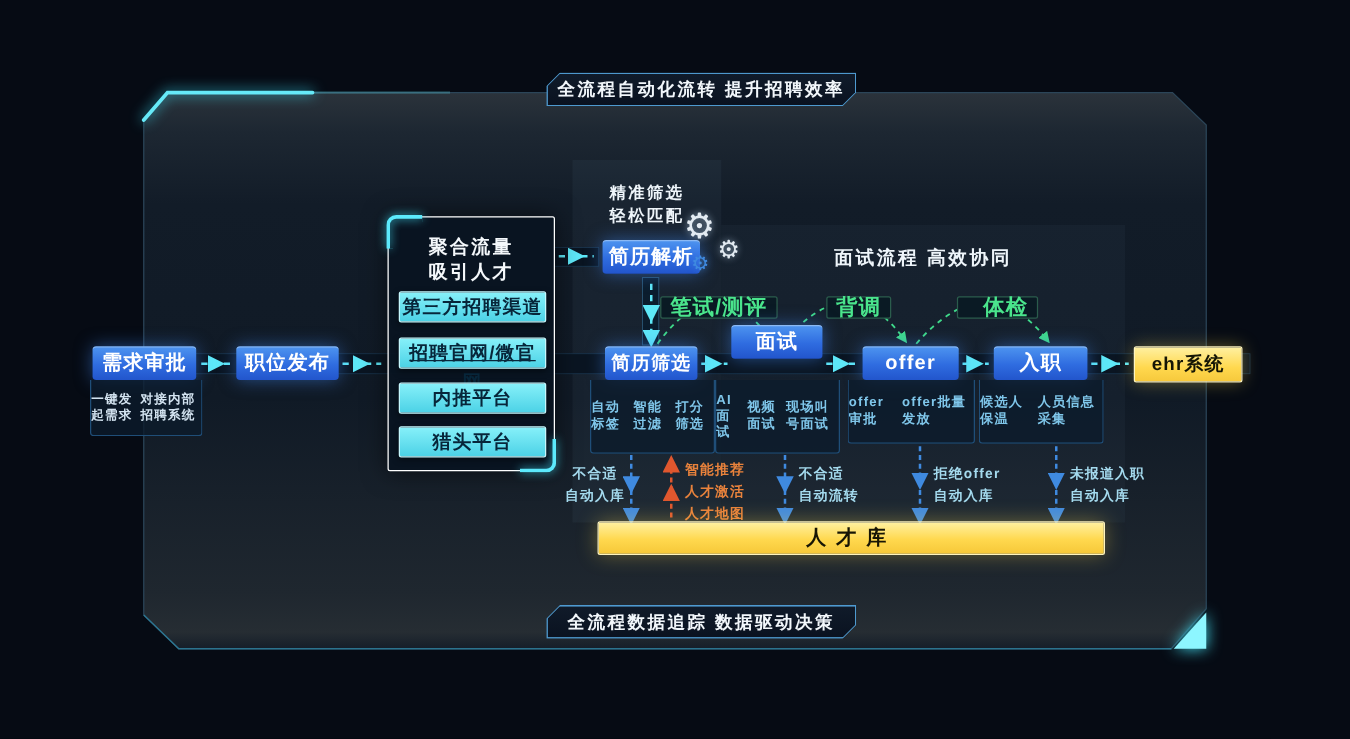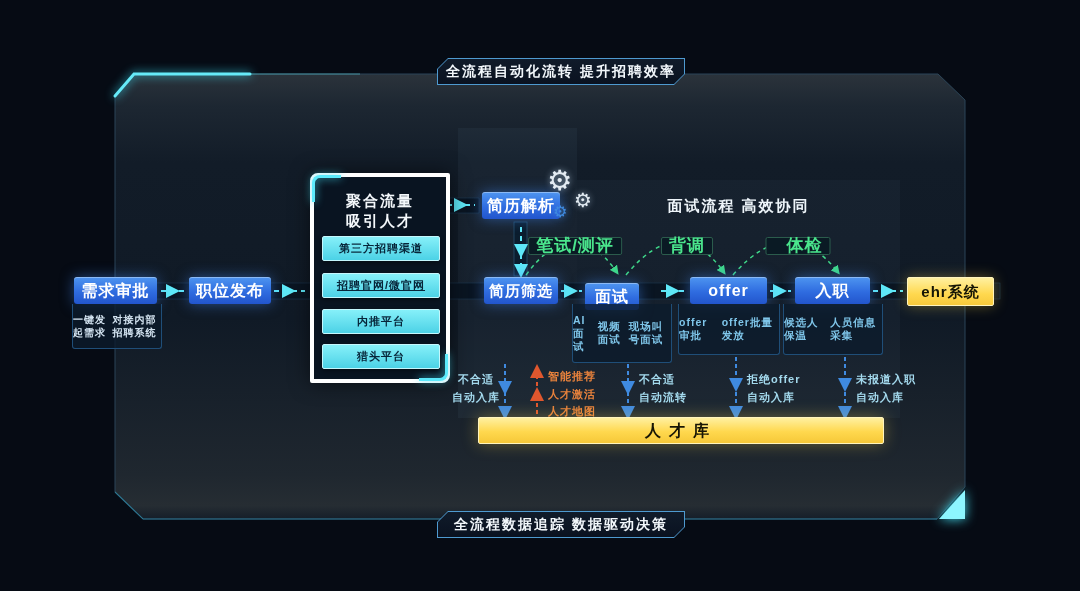--- a/index.html
+++ b/index.html
@@ -27,33 +27,33 @@
     background:linear-gradient(180deg,#fff0a0 0%,#ffd84e 60%,#f7c93c 100%);
     box-shadow:0 0 14px rgba(255,214,70,.35); border:1px solid #fff4bd;}
   
   .sub{position:absolute;background:rgba(12,27,44,.78);border:1px solid #1f4e78;
     border-top:none;border-radius:0 0 3px 3px;
     display:flex;flex-direction:row;align-items:center;justify-content:center;gap:3px;}
   .sub .ln{color:#7fc6ea;font-size:10.5px;font-weight:bold;letter-spacing:1px;line-height:13px;}
   .sub.sub-white .ln{color:#d3e3f0;}
   
   #agg-box{position:absolute;left:310px;top:173px;width:132px;height:202px;
-    background:rgba(9,20,33,.94);border:4px solid #ffffff;border-radius:8px 2px 8px 2px;
+    background:rgba(9,20,33,.94);border:1px solid #ffffff;border-radius:8px 2px 8px 2px;
     box-shadow:0 0 20px rgba(0,0,0,.55);}
   .corner-tl{position:absolute;left:-2px;top:-2px;width:26px;height:24px;
     border-left:3px solid #5ceafc;border-top:3px solid #5ceafc;border-radius:8px 0 0 0;
     filter:drop-shadow(0 0 4px #3fd8ef);}
   .corner-br{position:absolute;right:-2px;bottom:-2px;width:26px;height:24px;
     border-right:3px solid #5ceafc;border-bottom:3px solid #5ceafc;border-radius:0 0 8px 0;
     filter:drop-shadow(0 0 4px #3fd8ef);}
   #agg-title{position:absolute;left:0;top:14px;width:100%;text-align:center;
     color:#f4f8fb;font-size:15px;font-weight:bold;letter-spacing:2px;line-height:20px;}
   .channel{position:absolute;left:8px;width:116px;height:23px;line-height:23px;text-align:center;
     background:linear-gradient(180deg,#86f0f9 0%,#4cd2e6 100%);border:1px solid #c4f7fd;
-    border-radius:2px;color:#07263a;font-size:11px;font-weight:bold;letter-spacing:1px;
+    border-radius:2px;color:#07263a;font-size:15px;font-weight:bold;letter-spacing:1px;
     box-shadow:0 2px 5px rgba(0,0,0,.4);}
   
   .tagline{position:absolute;text-align:center;color:#eef5fa;font-weight:bold;
     font-size:13px;letter-spacing:2px;line-height:19px;}
   #section-title{position:absolute;left:577px;top:197px;width:323px;text-align:center;
     color:#eef5fa;font-weight:bold;font-size:15px;letter-spacing:2px;}
   
   .badge{position:absolute;top:237px;transform:translateX(-50%);
     background:#0a1a24;border:1px solid #2b5c4c;border-radius:2px;
     color:#4ae58c;font-size:17px;font-weight:bold;letter-spacing:1px;padding:2px 7px;line-height:12px;}
@@ -142,21 +142,21 @@
       <path d="M736,357 L736,385 L736,413" marker-mid="url(#mBlue)" marker-end="url(#mBlue)"></path>
       <path d="M845,357 L845,385 L845,413" marker-mid="url(#mBlue)" marker-end="url(#mBlue)"></path>
     </g>
 
     <path d="M537,414 L537,394 L537,371" stroke="#e0572e" stroke-width="2" stroke-dasharray="4 3" fill="none" marker-mid="url(#mOrange)" marker-end="url(#mOrange)"></path>
   </svg>
 
   <div class="banner" style="top:58px;">
     <div class="inner">全流程自动化流转 提升招聘效率</div>
   </div>
-  <div class="banner" style="top:511px;">
+  <div class="banner" style="top:484px;">
     <div class="inner">全流程数据追踪 数据驱动决策</div>
   </div>
 
   <div class="node" style="left:74px;top:277px;width:83px;">需求审批</div>
   <div class="sub sub-white" style="left:72px;top:304px;width:88px;height:44px;">
     <div class="ln" style="font-size:10px">一键发起需求</div>
     <div class="ln" style="font-size:10px">对接内部招聘系统</div>
   </div>
   <div class="node" style="left:189px;top:277px;width:82px;">职位发布</div>
 
@@ -166,33 +166,42 @@
     <div id="agg-title">
       <div>聚合流量</div>
       <div>吸引人才</div>
     </div>
     <div class="channel" style="top:59px;">第三方招聘渠道</div>
     <div class="channel" style="top:96px;text-decoration:underline;">招聘官网/微官网</div>
     <div class="channel" style="top:132px;">内推平台</div>
     <div class="channel" style="top:167px;">猎头平台</div>
   </div>
 
+  <div class="tagline" style="left:458px;top:144px;width:119px;">
+    <div>精准筛选</div>
+    <div>轻松匹配</div>
+  </div>
   <div class="node" style="left:482px;top:192px;width:78px;">简历解析</div>
   <div class="gear" style="left:547px;top:167px;font-size:28px;">⚙</div>
   <div class="gear" style="left:574px;top:190px;font-size:20px;">⚙</div>
   <div class="gear blue" style="left:553px;top:204px;font-size:16px;">⚙</div>
 
   <div id="section-title">面试流程 高效协同</div>
   <div class="badge" style="left:575px;">笔试/测评</div>
   <div class="badge" style="left:687px;">背调</div>
   <div class="badge" style="left:798px;padding-left:20px;">体检</div>
 
   <div class="node" style="left:484px;top:277px;width:74px;font-size:15px;">简历筛选</div>
-
-  <div class="node" style="left:585px;top:283px;width:54px;">面试</div>
+  <div class="sub" style="left:472px;top:304px;width:98px;height:58px;">
+    <div class="ln">自动标签</div>
+    <div class="ln">智能过滤</div>
+    <div class="ln">打分筛选</div>
+  </div>
+
+  <div class="node" style="left:585px;top:260px;width:73px;">面试</div>
   <div class="sub" style="left:572px;top:304px;width:98px;height:58px;">
     <div class="ln">AI面试</div>
     <div class="ln">视频面试</div>
     <div class="ln">现场叫号面试</div>
   </div>
 
   <div class="node" style="left:690px;top:277px;width:77px;">offer</div>
   <div class="sub" style="left:678px;top:304px;width:100px;height:50px;">
     <div class="ln">offer审批</div>
     <div class="ln">offer批量发放</div>

